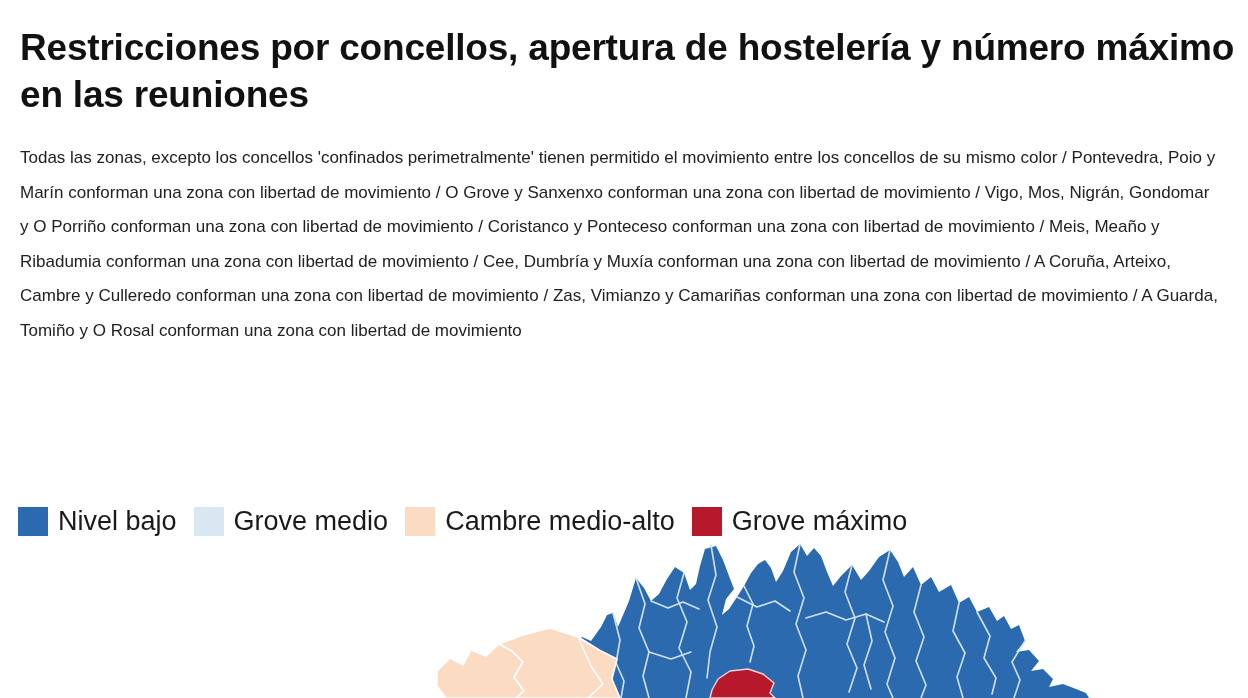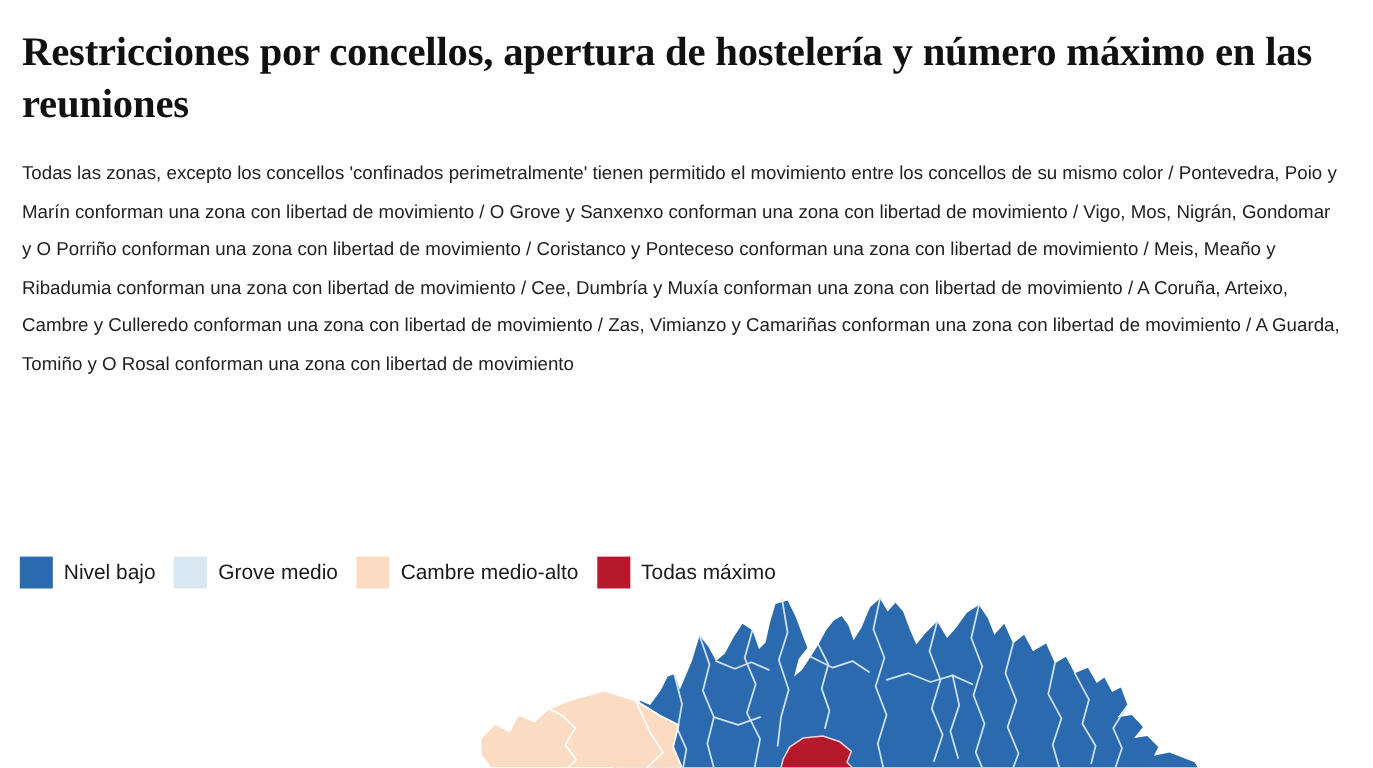--- a/index.html
+++ b/index.html
@@ -15,21 +15,20 @@
     position: absolute;
     left: 20px;
     top: 24px;
     width: 1215px;
     margin: 0;
     font-size: 37px;
     line-height: 47px;
     font-weight: bold;
     color: #111111;
     letter-spacing: -0.2px;
-    font-family: Liberation Serif, serif;
   }
   .description {
     position: absolute;
     left: 20px;
     top: 141px;
     width: 1202px;
     margin: 0;
     font-size: 17px;
     line-height: 34.6px;
     color: #212121;
@@ -46,21 +45,21 @@
     display: flex;
     align-items: center;
   }
   .legend-swatch {
     width: 30px;
     height: 29px;
     margin-right: 10px;
     flex: 0 0 auto;
   }
   .legend-label {
-    font-size: 19px;
+    font-size: 27px;
     color: #1a1a1a;
     white-space: nowrap;
   }
   .map-wrap {
     position: absolute;
     left: 430px;
     top: 538px;
     width: 818px;
     height: 160px;
   }
@@ -91,21 +90,21 @@
     <div class="legend-item">
       <span class="legend-swatch" style="background: rgb(216, 231, 241);"></span>
       <span class="legend-label">Grove medio</span>
     </div>
     <div class="legend-item">
       <span class="legend-swatch" style="background: rgb(251, 220, 195);"></span>
       <span class="legend-label">Cambre medio-alto</span>
     </div>
     <div class="legend-item">
       <span class="legend-swatch" style="background: rgb(181, 25, 43);"></span>
-      <span class="legend-label">Todas máximo</span>
+      <span class="legend-label">Grove máximo</span>
     </div>
   </div>
 
   <div class="map-wrap">
     <svg width="818" height="160" viewBox="430 538 818 160" xmlns="http://www.w3.org/2000/svg">
 
       <g>
         <path d="M 558,698 L 552,674 547,656 559,645 571,650 582,637 591,641 601,627 607,615 613,613
                  618,627 629,601 636,578 644,588 651,601 659,594 667,579 675,567 684,573 690,590 696,584
                  700,566 705,549 716,546 723,560 729,576 734,589 726,599 722,615 729,609 737,597 744,586 751,573

